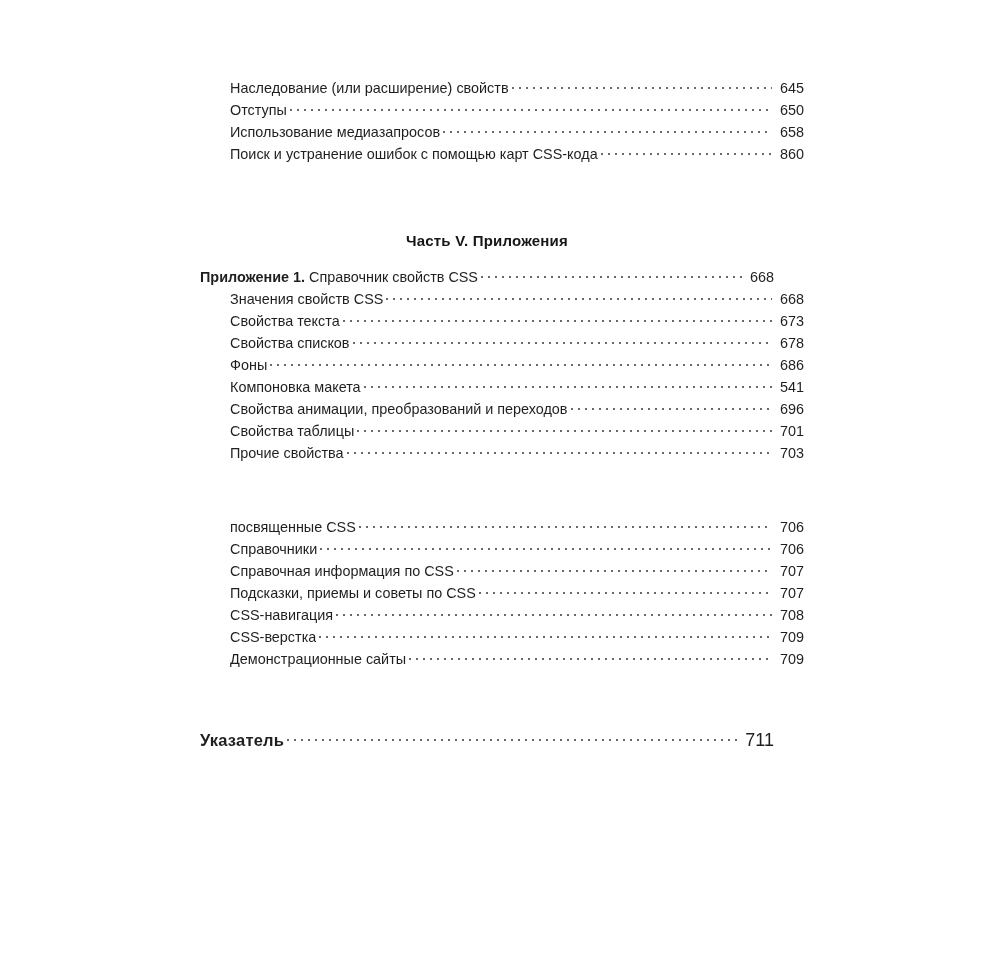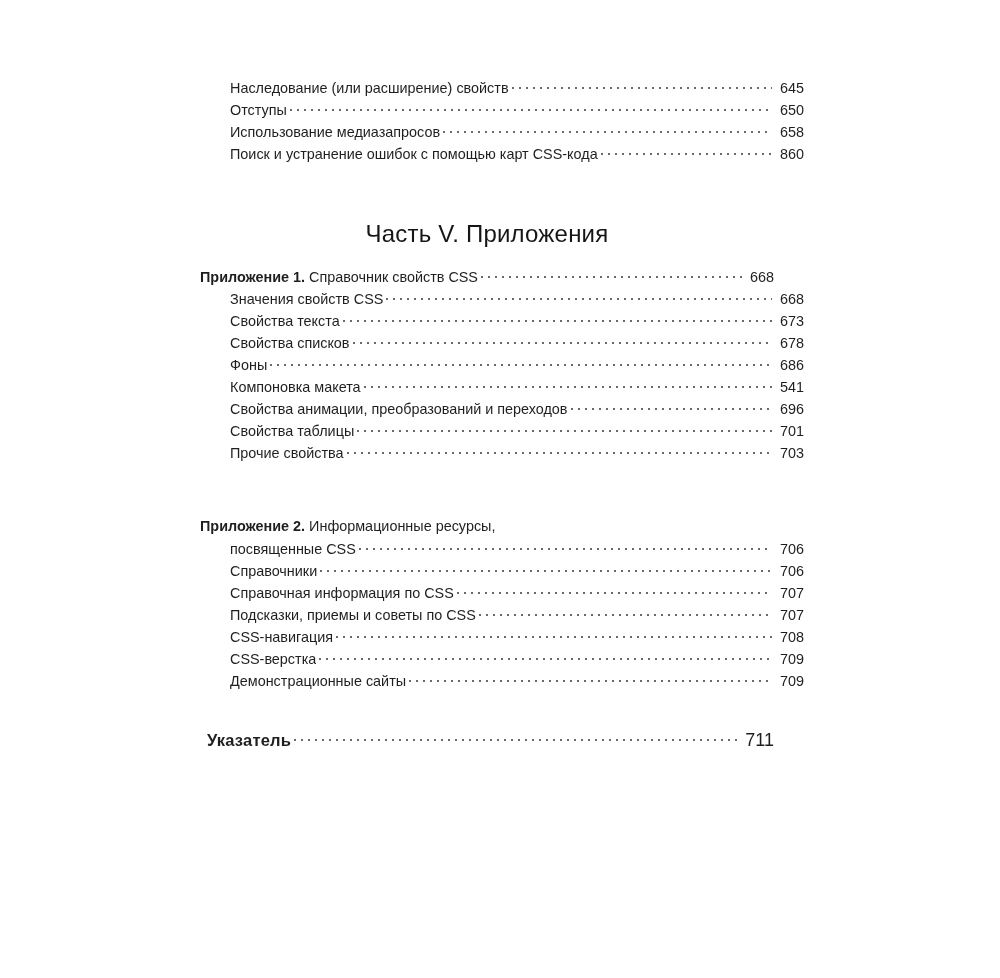--- a/index.html
+++ b/index.html
@@ -105,35 +105,35 @@
   
   .entry.major .title .lead-bold { font-weight: bold; }
 
   
   .entry.cont { padding-left: 30px; }
 
   
   .part-heading {
     position: absolute;
     left: 200px;
-    top: 220px;
+    top: 232px;
     width: 574px;
     text-align: center;
-    font-size: 24px;
-    font-weight: normal;
+    font-size: 15px;
+    font-weight: bold;
     color: #161616;
     letter-spacing: 0.2px;
   }
 
   .block-app1 { position: absolute; left: 200px; top: 268px; width: 574px; }
   .block-app2 { position: absolute; left: 200px; top: 518px; width: 574px; }
   .block-index { position: absolute; left: 200px; top: 730px; width: 574px; }
 
   .block-index .entry { font-size: 16px; }
-  .block-index .entry .title { font-weight: bold; font-size: 16.5px; letter-spacing: 0.2px; margin-left: 7px; }
+  .block-index .entry .title { font-weight: bold; font-size: 16.5px; letter-spacing: 0.2px; }
   .block-index .entry .pageno { font-size: 18px; }
 </style>
 </head>
 <body>
 
 <div class="page">
 
 
   <div class="toc">
     <div class="entry level-2">
@@ -205,23 +205,20 @@
     </div>
     <div class="entry level-2">
       <span class="title">Прочие свойства</span>
       <span class="leader"></span>
       <span class="pageno">703</span>
     </div>
   </div>
 
   <div class="block-app2">
 
-    <div class="entry level-1 major">
-      <span class="title"><span class="lead-bold">Приложение 2.</span><span> Информационные ресурсы,</span></span>
-    </div>
 
     <div class="entry cont">
       <span class="title">посвященные CSS</span>
       <span class="leader"></span>
       <span class="pageno">706</span>
     </div>
 
     <div class="entry level-2">
       <span class="title">Справочники</span>
       <span class="leader"></span>

